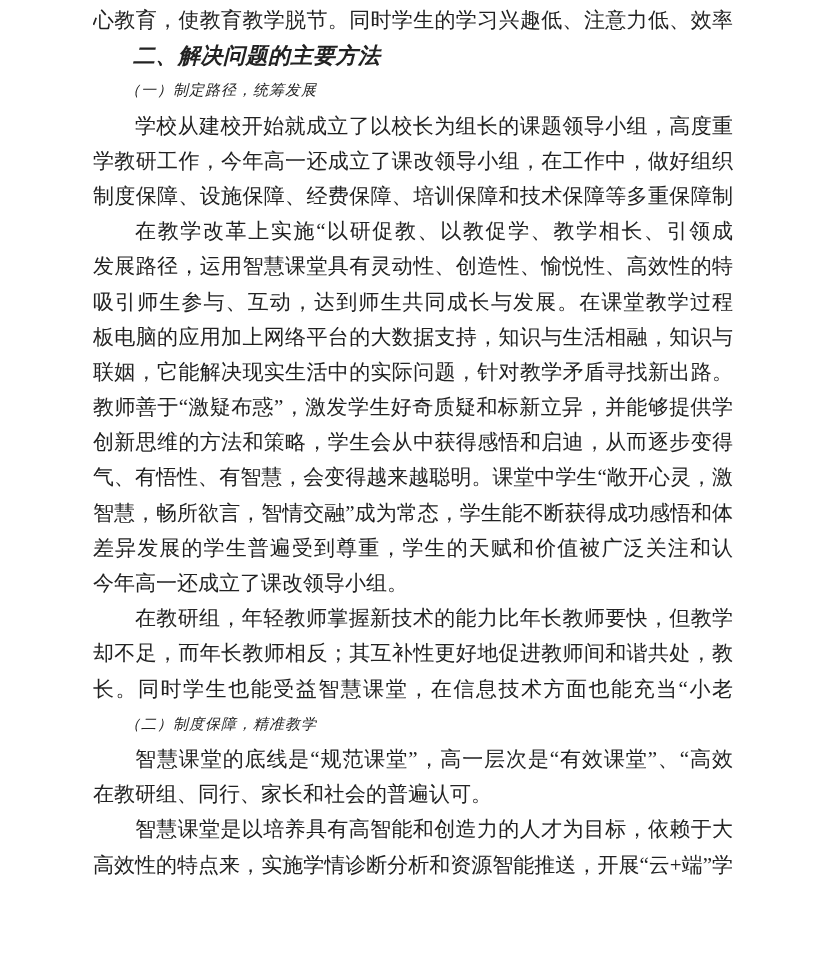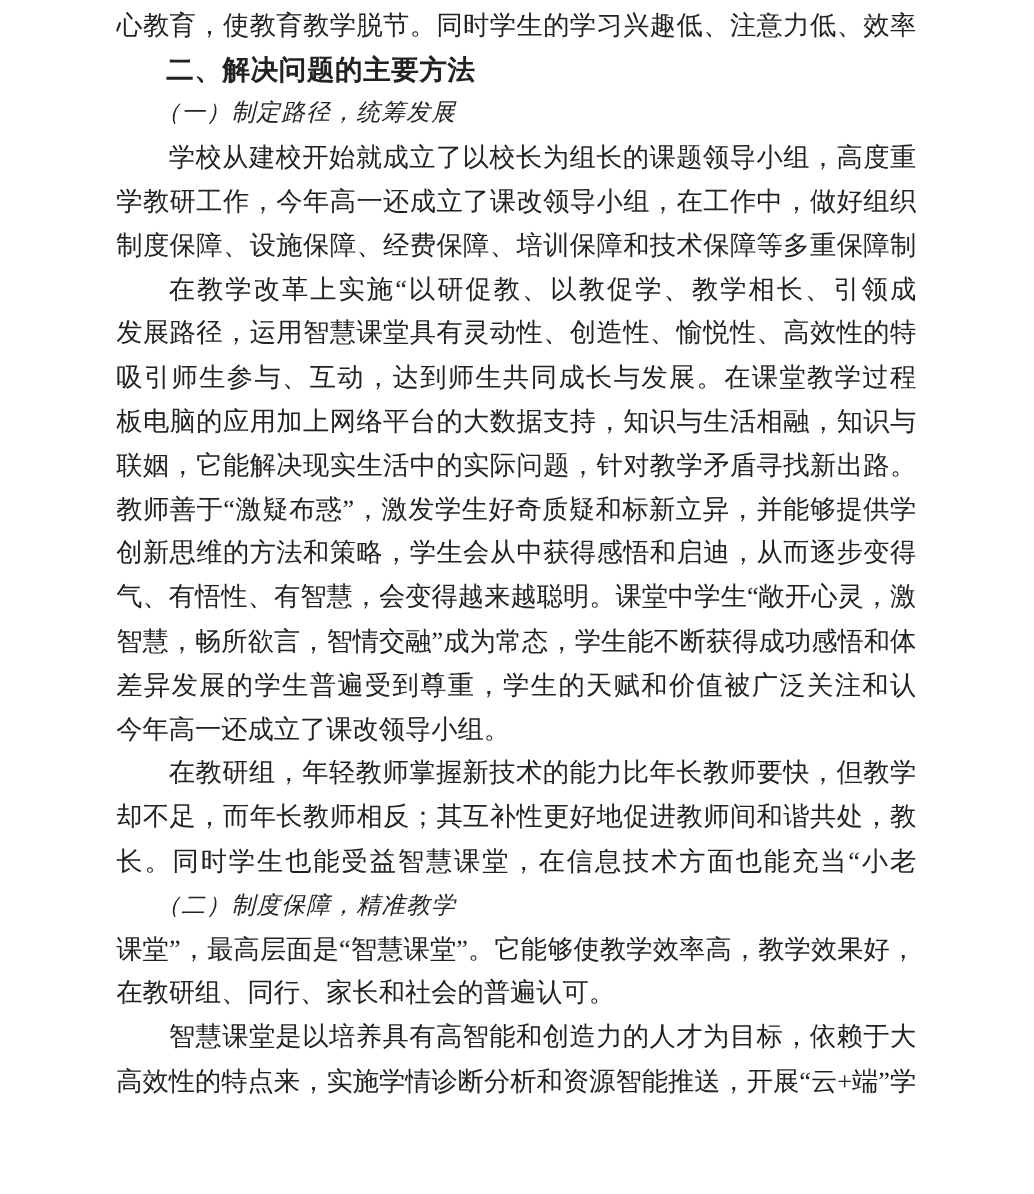--- a/index.html
+++ b/index.html
@@ -32,24 +32,25 @@
   .v-full { text-align-last: justify; }
   .v-end  { text-align-last: left; }
   .v-ind  { text-indent: 42px; }
   .s-h1 {
     font-family: "Liberation Sans", "DejaVu Sans", sans-serif;
     font-weight: 700;
     font-size: 22px;
     text-indent: 40px;
     text-align-last: left;
     letter-spacing: 0.5px;
+    font-style: italic;
   }
   .s-h2 {
     font-style: italic;
-    font-size: 19px;
+    font-size: 15px;
     text-indent: 32px;
     text-align-last: left;
     letter-spacing: 1px;
   }
 </style>
 </head>
 <body style="background: rgb(255, 255, 255);">
 
 <main class="doc" id="doc-root">
     <div class="line v-full">心教育，使教育教学脱节。同时学生的学习兴趣低、注意力低、效率低。</div>
@@ -66,17 +67,17 @@
     <div class="line v-full">教师善于“激疑布惑”，激发学生好奇质疑和标新立异，并能够提供学生</div>
     <div class="line v-full">创新思维的方法和策略，学生会从中获得感悟和启迪，从而逐步变得有灵</div>
     <div class="line v-full">气、有悟性、有智慧，会变得越来越聪明。课堂中学生“敞开心灵，激荡</div>
     <div class="line v-full">智慧，畅所欲言，智情交融”成为常态，学生能不断获得成功感悟和体验，</div>
     <div class="line v-full">差异发展的学生普遍受到尊重，学生的天赋和价值被广泛关注和认同，学</div>
     <div class="line v-end">今年高一还成立了课改领导小组。</div>
     <div class="line v-full v-ind">在教研组，年轻教师掌握新技术的能力比年长教师要快，但教学经验</div>
     <div class="line v-full">却不足，而年长教师相反；其互补性更好地促进教师间和谐共处，教学相</div>
     <div class="line v-full">长。同时学生也能受益智慧课堂，在信息技术方面也能充当“小老师”，</div>
     <div class="line s-h2">（二）制度保障，精准教学</div>
-    <div class="line v-full">课堂”，最高层面是“智慧课堂”。它能够使教学效率高，教学效果好，</div>
+    <div class="line v-full v-ind">智慧课堂的底线是“规范课堂”，高一层次是“有效课堂”、“高效</div>
     <div class="line v-end">在教研组、同行、家长和社会的普遍认可。</div>
     <div class="line v-full v-ind">智慧课堂是以培养具有高智能和创造力的人才为目标，依赖于大数据、</div>
     <div class="line v-full">高效性的特点来，实施学情诊断分析和资源智能推送，开展“云+端”学</div>
   </main>
 
 </body></html>

